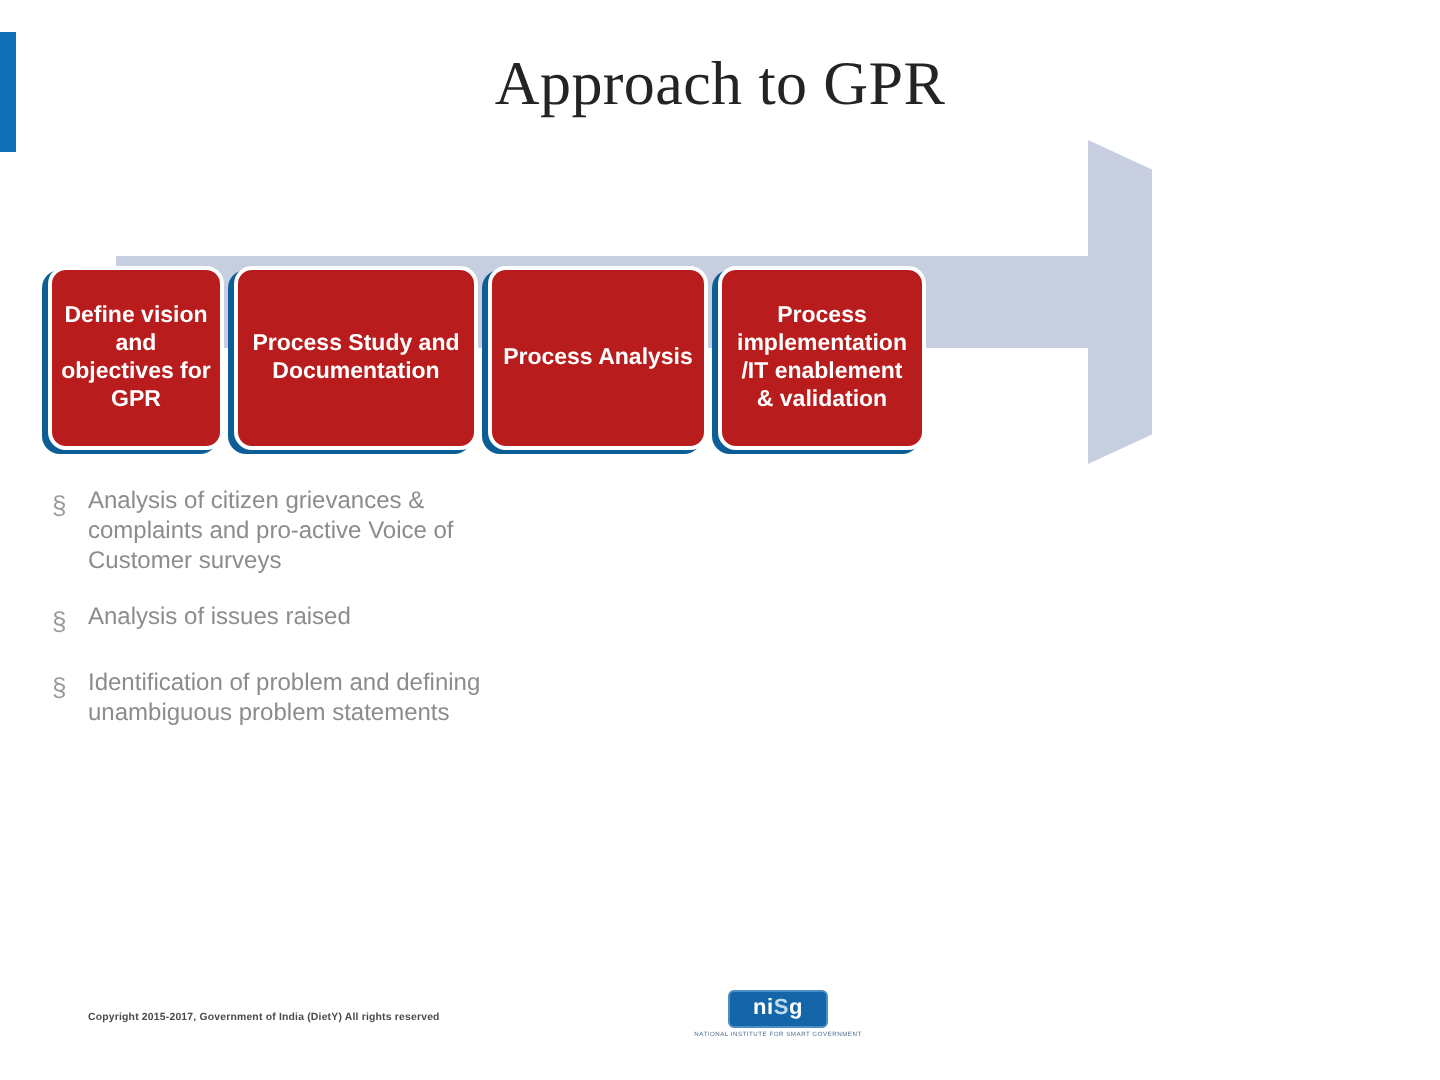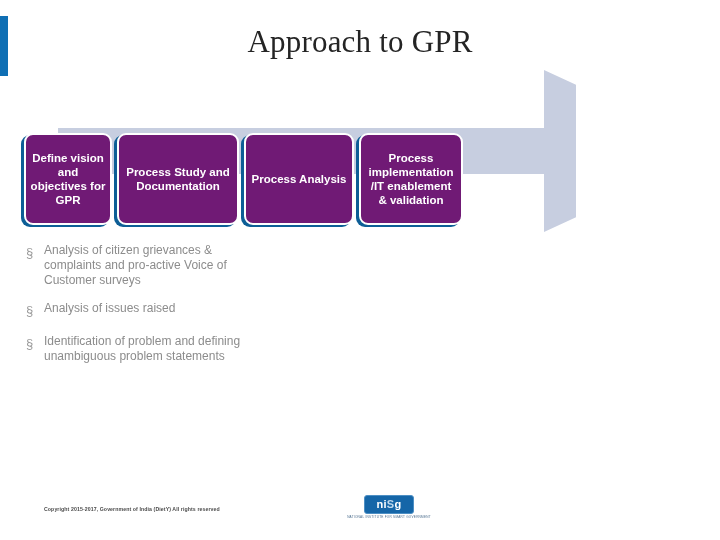--- a/index.html
+++ b/index.html
@@ -71,21 +71,21 @@
     justify-content: center;
     text-align: center;
     padding: 3px 4px;
     font-size: 11.5px;
     font-weight: bold;
     line-height: 1.22;
     border: 2px solid #ffffff;
     box-shadow: -3px 2px 0 0 #0D5E96;
   }
   .proc-box.blue {
-    background: #701a75;
+    background: #b91c1c;
     color: #ffffff;
   }
   .proc-box.cream {
     background: #EFEDE1;
     color: #7B7B7B;
   }
   
   .w-1 { flex: 0 0 106px; }
   .w-2 { flex: 0 0 88px; }
   .w-3 { flex: 0 0 122px; }

